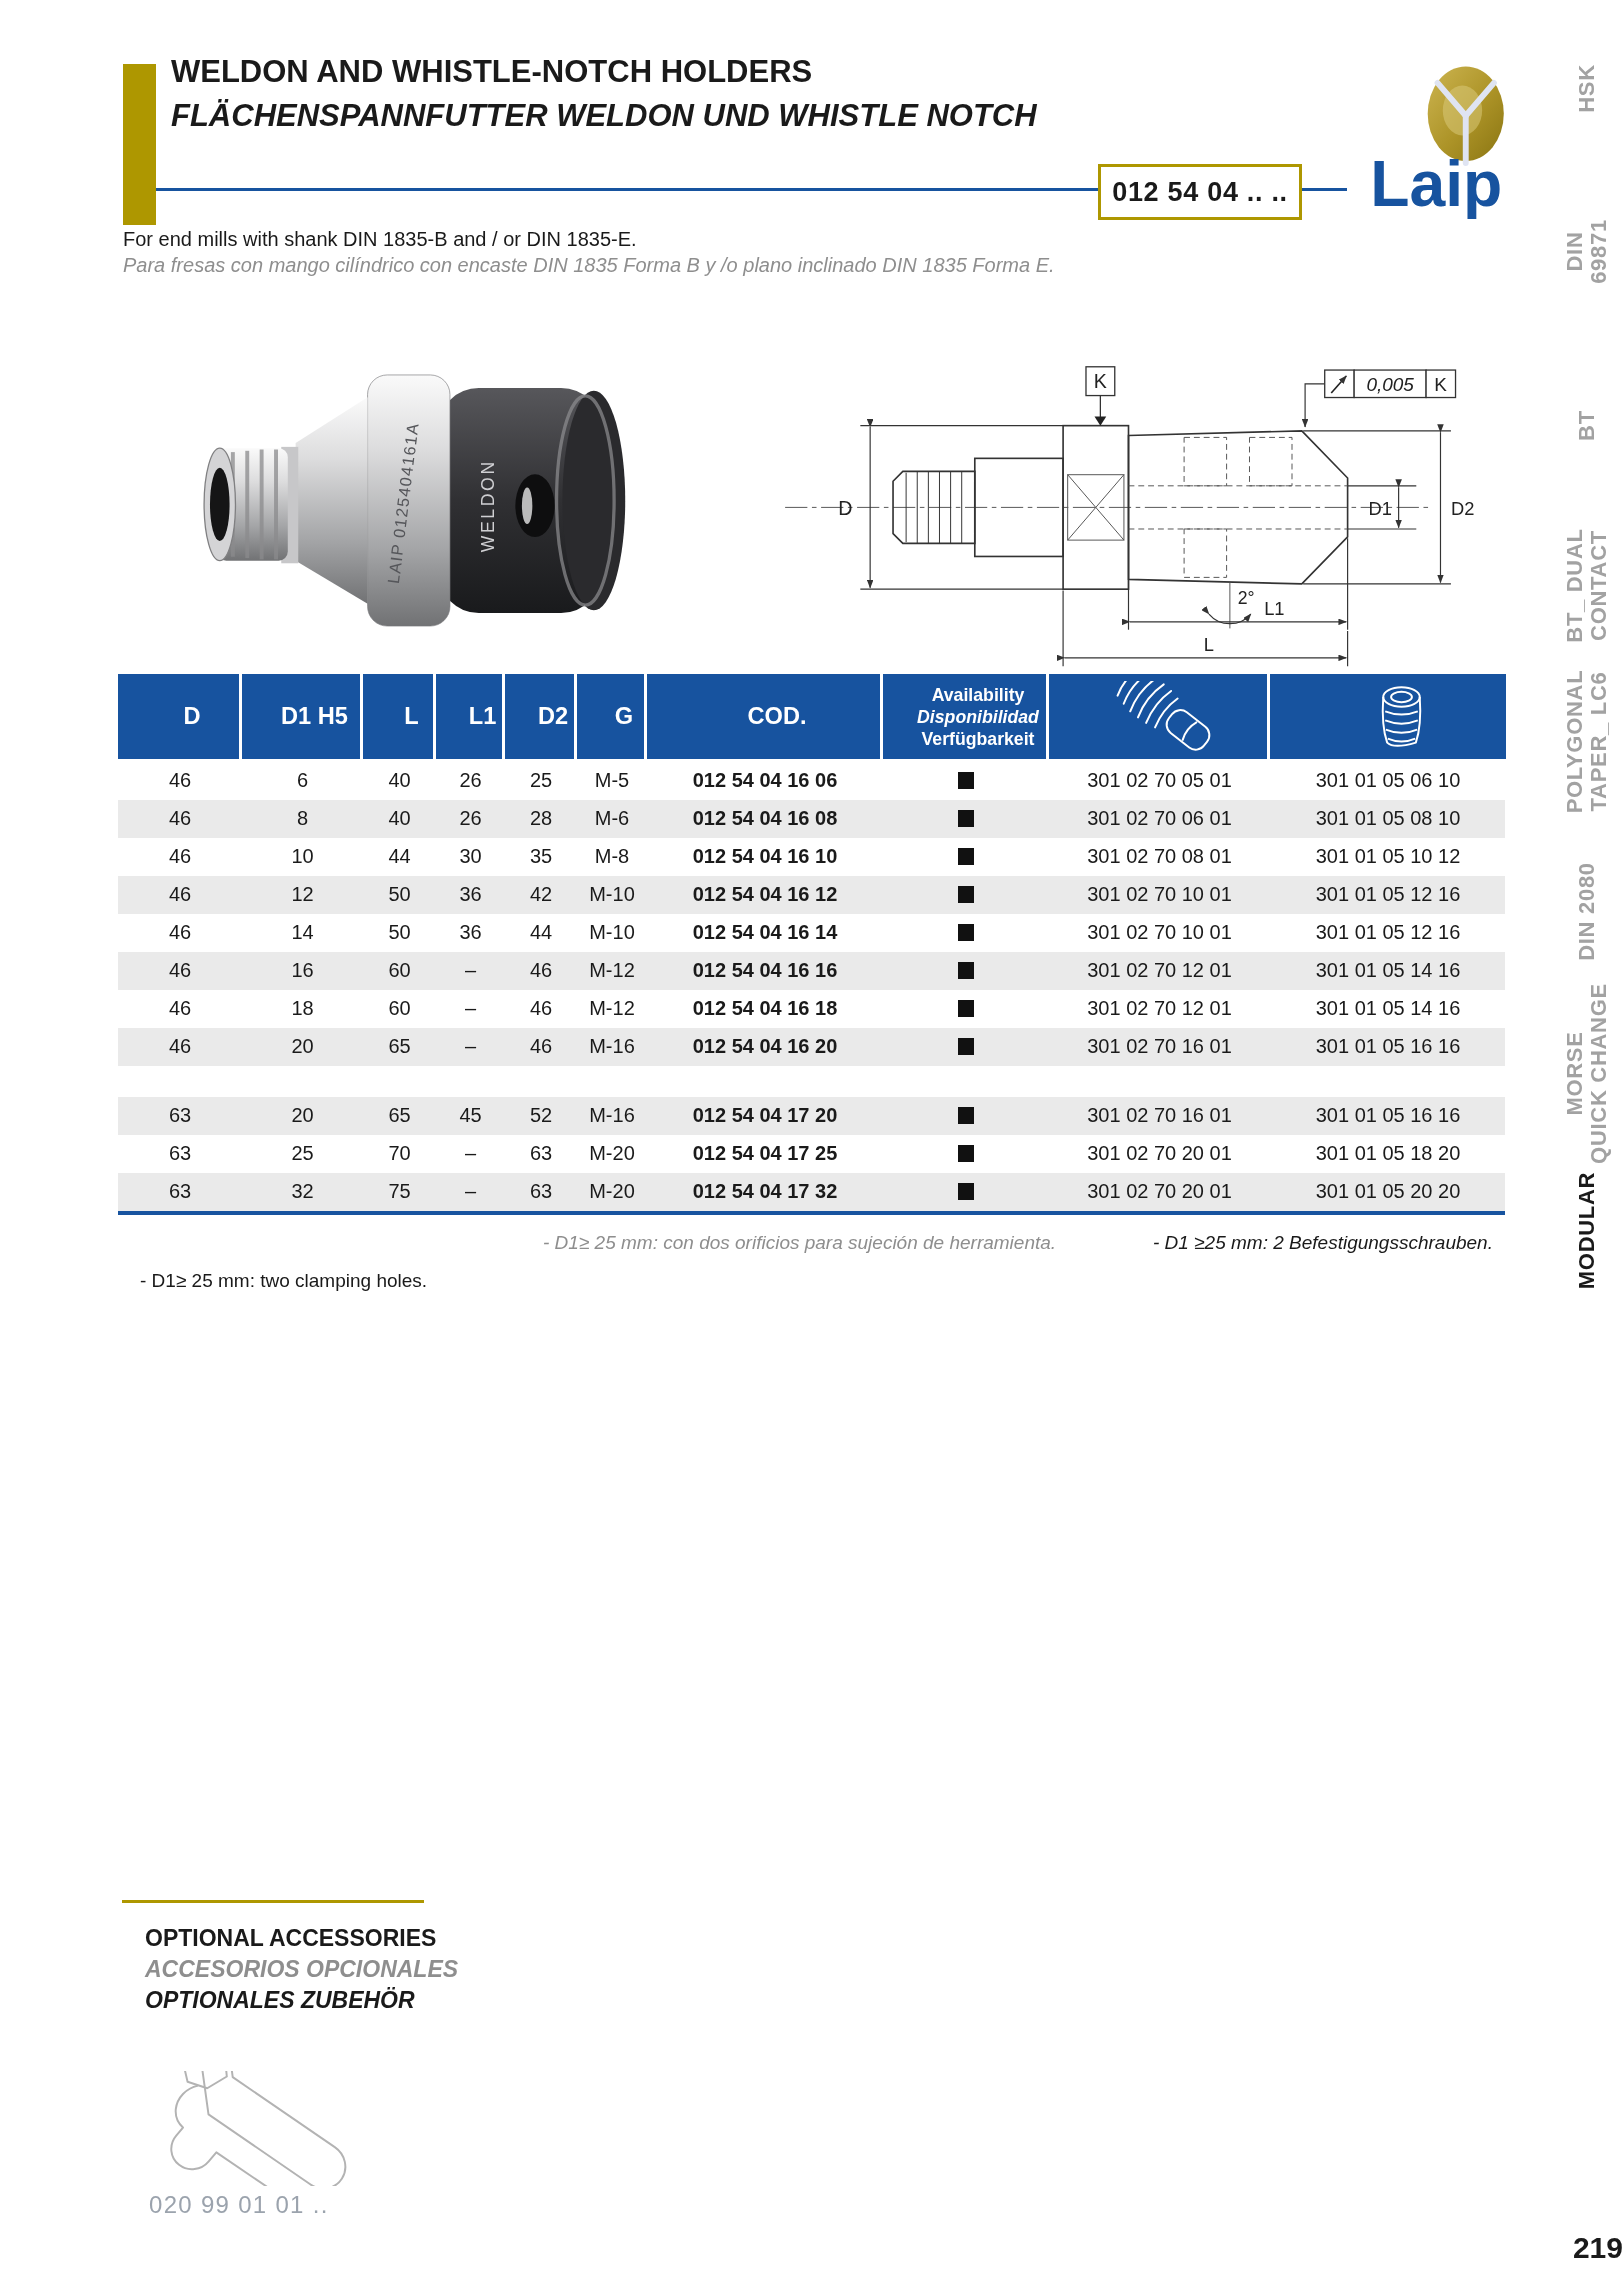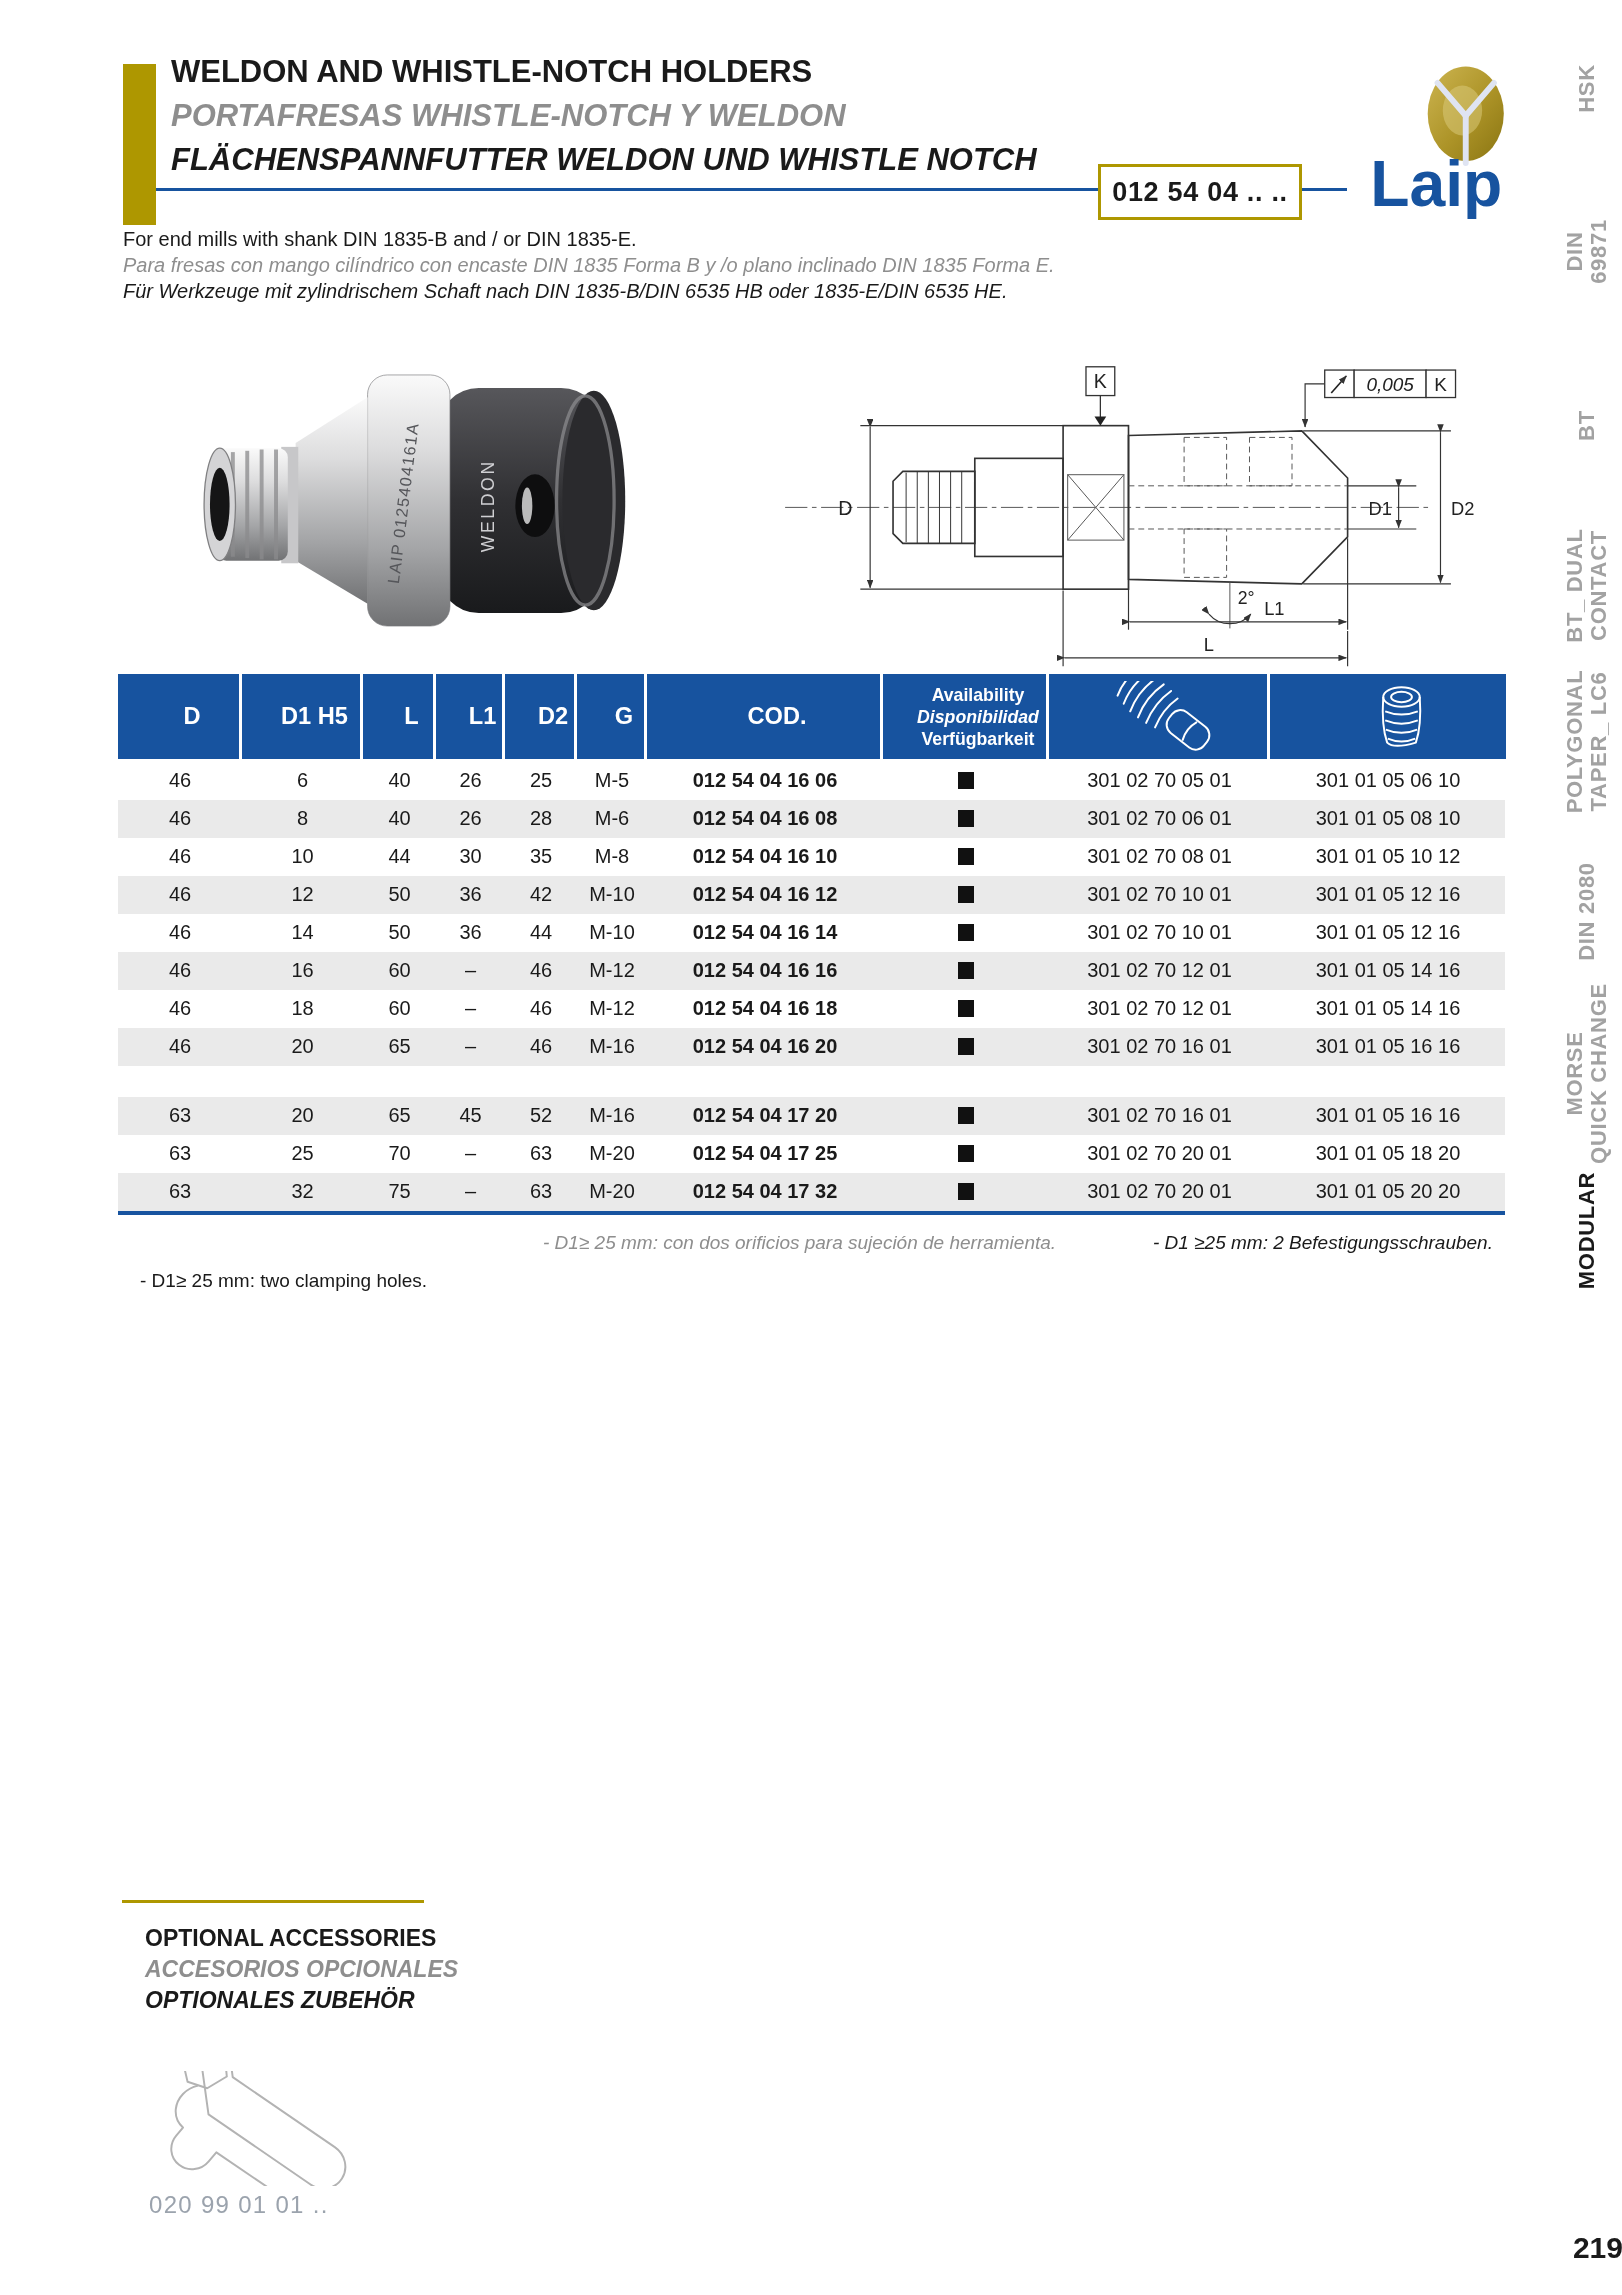--- a/index.html
+++ b/index.html
@@ -81,21 +81,20 @@
   #sidebar .side-label:nth-child(7){top:1050px;}
   #sidebar .side-label:nth-child(8){top:1207px;}
 </style>
 </head>
 <body>
 
 <div class="gold-bar"></div>
 
 <div class="titles">
   <div class="title en">WELDON AND WHISTLE-NOTCH HOLDERS</div>
-  <div class="title es">PORTAFRESAS WHISTLE-NOTCH Y WELDON</div>
   <div class="title de">FLÄCHENSPANNFUTTER WELDON UND WHISTLE NOTCH</div>
 </div>
 
 <div class="blue-rule"></div>
 <div class="code-box">012 54 04 .. ..</div>
 
 <div class="logo">
   <svg width="151" height="164" viewBox="0 0 230 250">
     <defs>
       <linearGradient id="goldG" x1="0" y1="0" x2="1" y2="1">
@@ -111,21 +110,20 @@
       <line x1="155" y1="88" x2="198" y2="38"></line>
       <line x1="155" y1="88" x2="155" y2="160"></line>
     </g>
     <text x="110" y="225" text-anchor="middle" font-family="Liberation Sans, sans-serif" font-size="98" font-weight="bold" fill="#17539F">Laip</text>
   </svg>
 </div>
 
 <div class="intro">
   <div class="en">For end mills with shank DIN 1835-B and / or DIN 1835-E.</div>
   <div class="es">Para fresas con mango cilíndrico con encaste DIN 1835 Forma B  y /o plano inclinado DIN 1835 Forma E.</div>
-  <div class="de">Für Werkzeuge mit zylindrischem Schaft nach DIN 1835-B/DIN 6535 HB oder 1835-E/DIN 6535 HE.</div>
 </div>
 
 <div class="photo">
   <svg width="497" height="327" viewBox="0 0 760 500">
     <defs>
       <linearGradient id="silverV" x1="0" y1="0" x2="0" y2="1">
         <stop offset="0" stop-color="#fafafa"></stop>
           <stop offset="0.3" stop-color="#dcdcdd"></stop>
         <stop offset="0.7" stop-color="#a3a4a6"></stop>
           <stop offset="1" stop-color="#717274"></stop>

